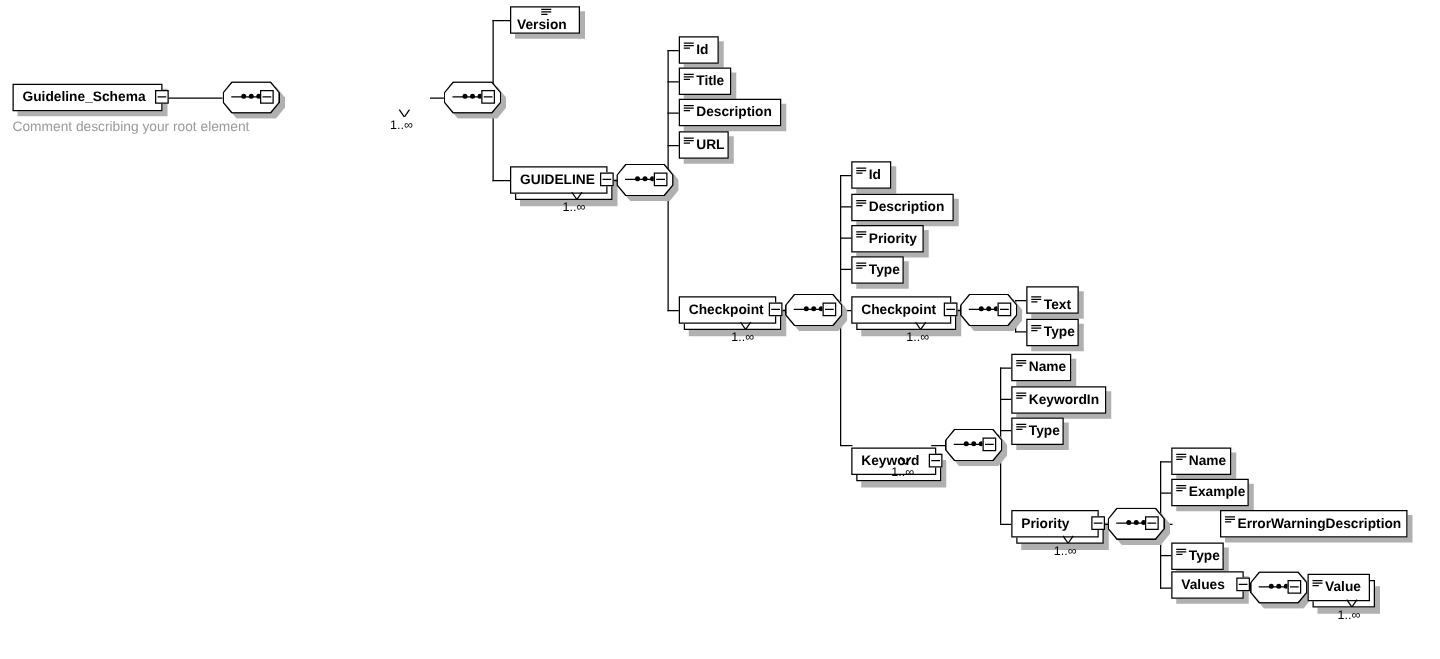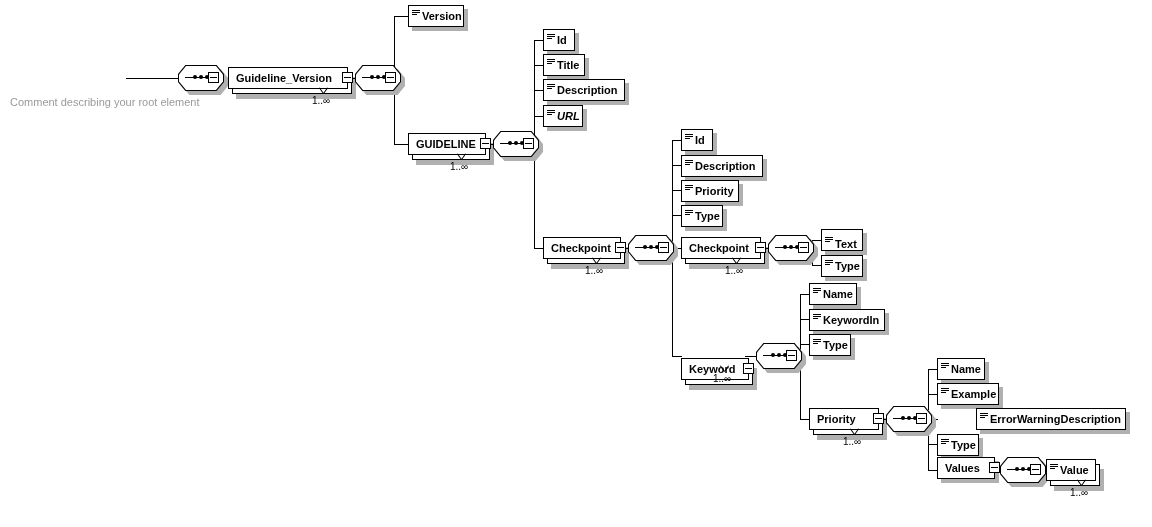--- a/index.html
+++ b/index.html
@@ -206,45 +206,44 @@
     color: #9a9a9a;
     white-space: nowrap;
     z-index: 4;
   }
 </style>
 </head>
 <body>
 
 <div id="diagram">
 
+  <div class="node" style="left:10px; top:67px; width:120px; height:22px;">
+    <div class="node-shadow"></div>
+    <div class="box" style="width:120px; height:22px;">
+      <span class="no-icon"></span>
+      <span class="label">Guideline_Schema</span>
+    </div>
+    <div class="collapse" style="left:114px; top:5px;"></div>
+  </div>
   <div class="comment" style="left:10px; top:96px;">Comment describing your root element</div>
 
   <div class="line-h" style="left:126px; top:78px; width:52px;"></div>
 
   <div class="seq" style="left:178px; top:65px;">
     <div class="seq-shadow"></div>
     <div class="seq-body"></div>
     <div class="seq-inner"></div>
     <div class="seq-bar"></div>
     <div class="seq-dot d1"></div>
     <div class="seq-dot d2"></div>
     <div class="seq-dot d3"></div>
   </div>
   <div class="collapse" style="left:208px; top:72px;"></div>
   <div class="line-h" style="left:219px; top:78px; width:9px;"></div>
 
-  <div class="node" style="left:228px; top:67px; width:120px; height:22px;">
-    <div class="node-shadow" style="left:8px; top:10px; right:-8px; bottom:-10px;"></div>
-    <div class="stack1" style="left:4px; top:5px; width:120px; height:22px;"></div>
-    <div class="box" style="width:120px; height:22px;">
-      <span class="no-icon"></span>
-      <span class="label">Guideline_Version</span>
-    </div>
-    <div class="collapse" style="left:114px; top:5px;"></div>
-  </div>
   <div class="occur-tick" style="left:319px; top:88px;"></div>
   <div class="occurs" style="left:312px; top:95px;">1..∞</div>
 
   <div class="line-h" style="left:344px; top:78px; width:12px;"></div>
 
   <div class="seq" style="left:355px; top:65px;">
     <div class="seq-shadow"></div>
     <div class="seq-body"></div>
     <div class="seq-inner"></div>
     <div class="seq-bar"></div>
@@ -253,21 +252,21 @@
     <div class="seq-dot d3"></div>
   </div>
   <div class="collapse" style="left:385px; top:72px;"></div>
 
   <div class="line-v" style="left:394px; top:16px; height:129px;"></div>
   <div class="line-h" style="left:394px; top:16px; width:15px;"></div>
   <div class="line-h" style="left:394px; top:144px; width:15px;"></div>
 
   <div class="node" style="left:408px; top:5px; width:56px; height:22px;">
     <div class="node-shadow"></div>
-    <div class="box" style="width:56px; height:22px;">
+    <div class="box" style="width:56px; height:22px;flex-direction:column;">
       <span class="elem-icon">
           <i></i>
           <i></i>
           <i></i>
         </span>
       <span class="label">Version</span>
     </div>
   </div>
 
   <div class="node" style="left:408px; top:133px; width:78px; height:22px;">
@@ -333,21 +332,21 @@
           <i></i>
           <i></i>
           <i></i>
         </span>
       <span class="label">Description</span>
     </div>
   </div>
 
   <div class="node" style="left:543px; top:105px; width:40px; height:22px;">
     <div class="node-shadow"></div>
-    <div class="box" style="width:40px; height:22px;font-style:italic;">
+    <div class="box" style="width:40px; height:22px;">
       <span class="elem-icon">
           <i></i>
           <i></i>
           <i></i>
         </span>
       <span class="label">URL</span>
     </div>
   </div>
 
   <div class="node" style="left:543px; top:237px; width:78px; height:22px;">

